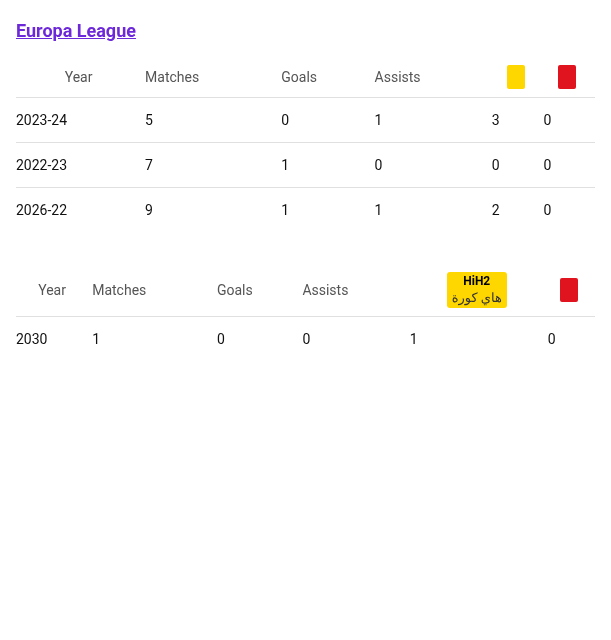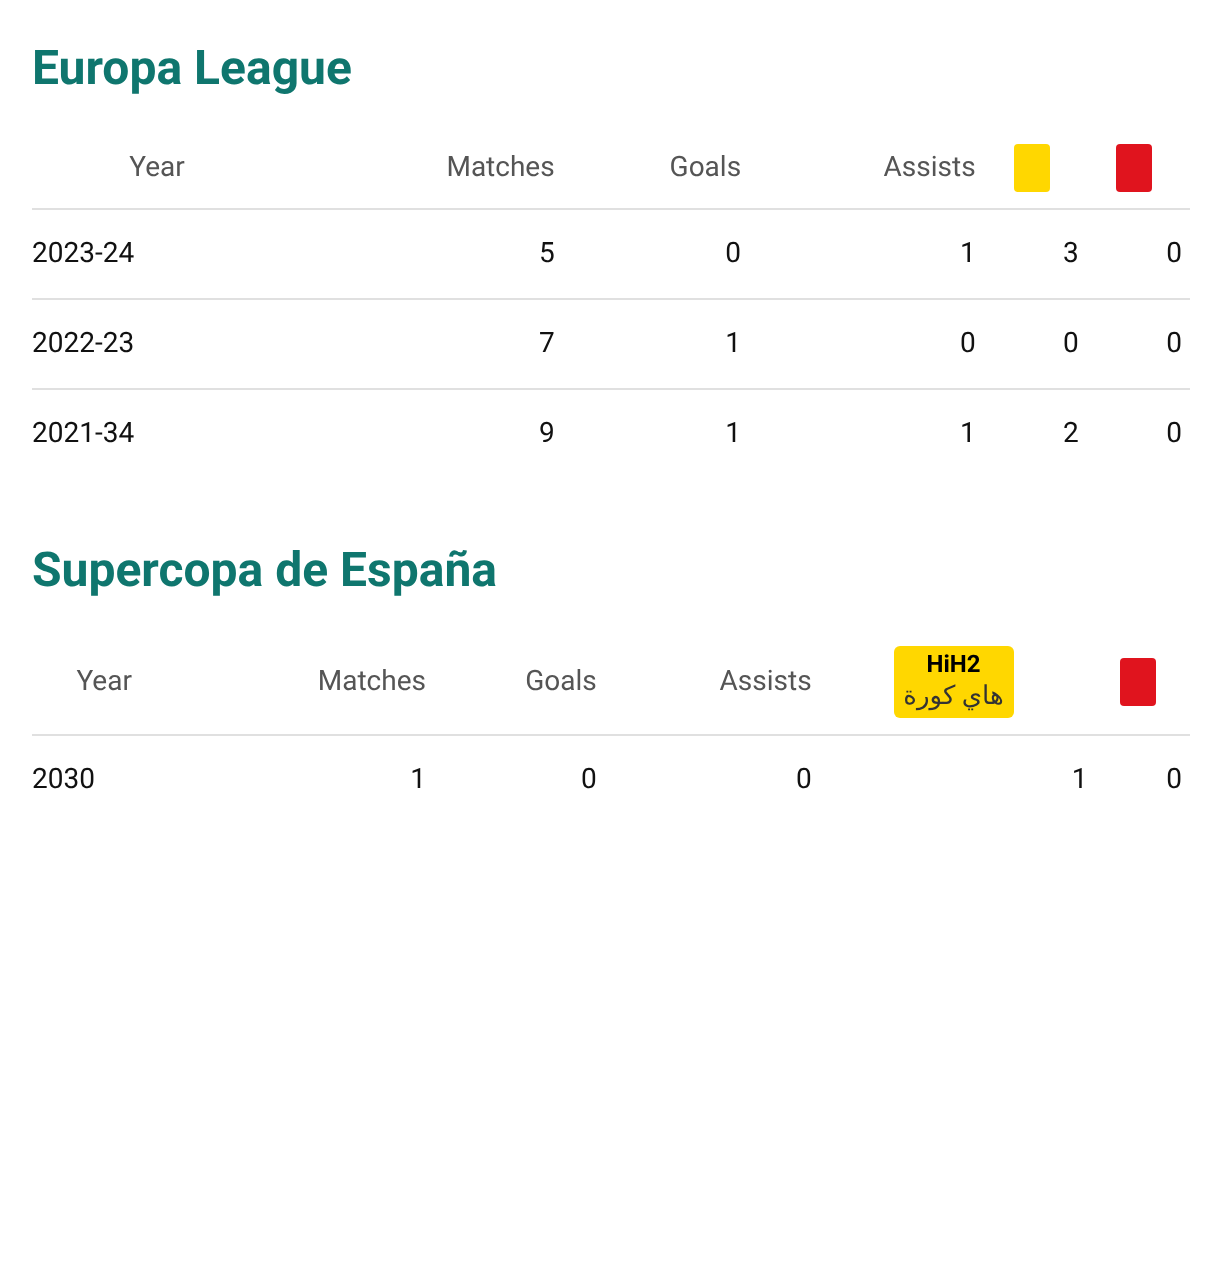--- a/index.html
+++ b/index.html
@@ -11,44 +11,45 @@
     body {
       font-family: -apple-system, BlinkMacSystemFont, 'Segoe UI', Roboto, Arial, sans-serif;
       background: #ffffff;
       color: #111111;
       width: 611px;
       min-height: 640px;
       padding: 20px 16px;
     }
 
     .section-title {
-      font-size: 24px;
+      font-size: 18px;
       font-weight: 700;
       margin-bottom: 16px;
-      color: #0f766e;
+      color: #6d28d9;
+      text-decoration: underline;
     }
 
     .stats-table {
       width: 100%;
       border-collapse: collapse;
       margin-bottom: 32px;
     }
 
     .stats-table th {
       font-size: 14px;
       font-weight: 400;
       color: #555555;
       text-align: center;
       padding: 8px 4px 8px 0;
       border-bottom: 1px solid #e0e0e0;
     }
 
     .stats-table th.center,
     .stats-table td.center {
-      text-align: right;
+      text-align: left;
     }
 
     .stats-table td {
       font-size: 14px;
       font-weight: 400;
       color: #111111;
       padding: 14px 4px 14px 0;
       border-bottom: 1px solid #e0e0e0;
       vertical-align: middle;
     }
@@ -130,32 +131,31 @@
           </tr>
           <tr>
             <td>2022-23</td>
             <td class="center">7</td>
             <td class="center">1</td>
             <td class="center">0</td>
             <td class="center">0</td>
             <td class="center">0</td>
           </tr>
           <tr>
-            <td>2021-34</td>
+            <td>2026-22</td>
             <td class="center">9</td>
             <td class="center">1</td>
             <td class="center">1</td>
             <td class="center">2</td>
             <td class="center">0</td>
           </tr>
         </tbody>
       </table>
     </div>
     <div>
-      <div class="section-title">Supercopa de España</div>
       <table class="stats-table">
         <thead>
           <tr>
             <th>Year</th>
             <th class="center">Matches</th>
             <th class="center">Goals</th>
             <th class="center">Assists</th>
             <th class="th-card"><span class="watermark-wrapper">
                 <span class="watermark"><span>HiH2</span><span class="watermark-sub">هاي كورة</span></span>
               </span></th>

